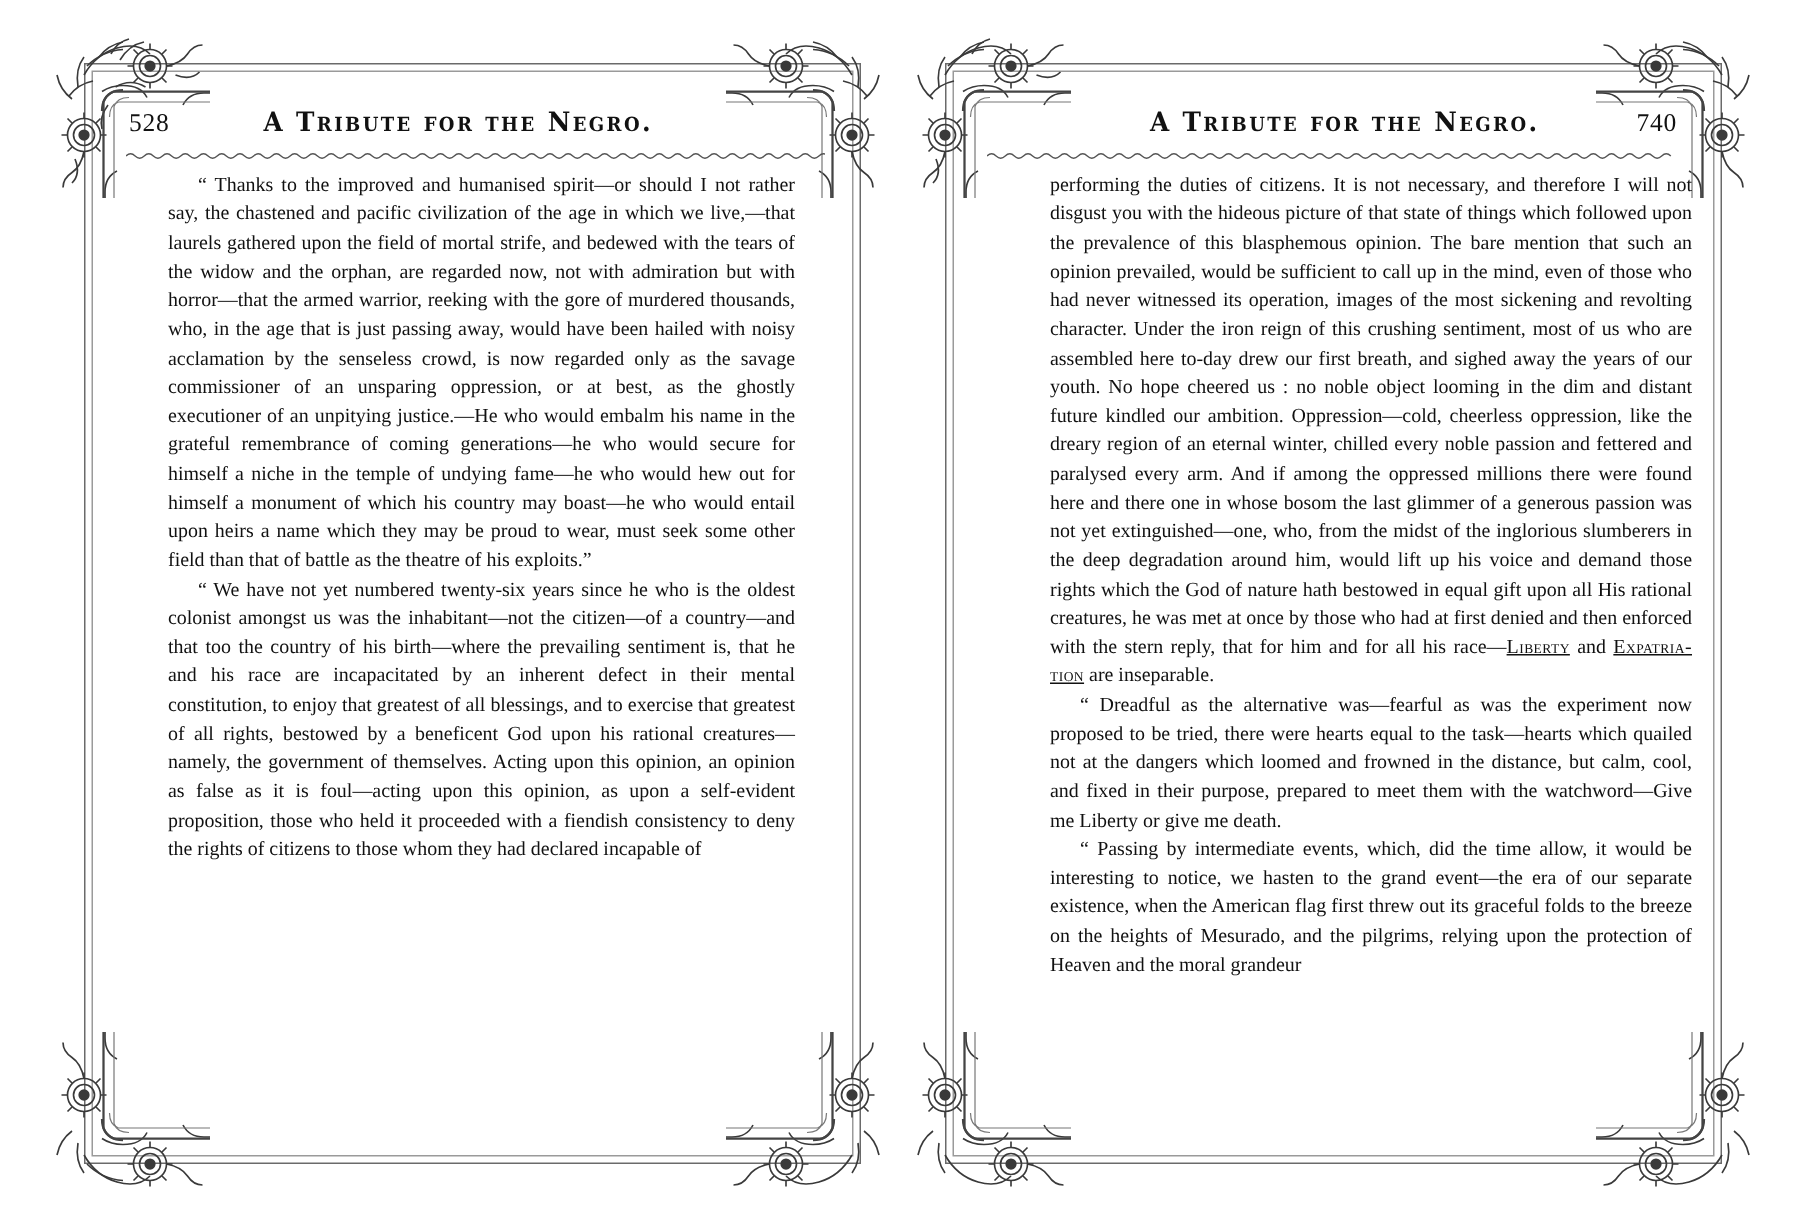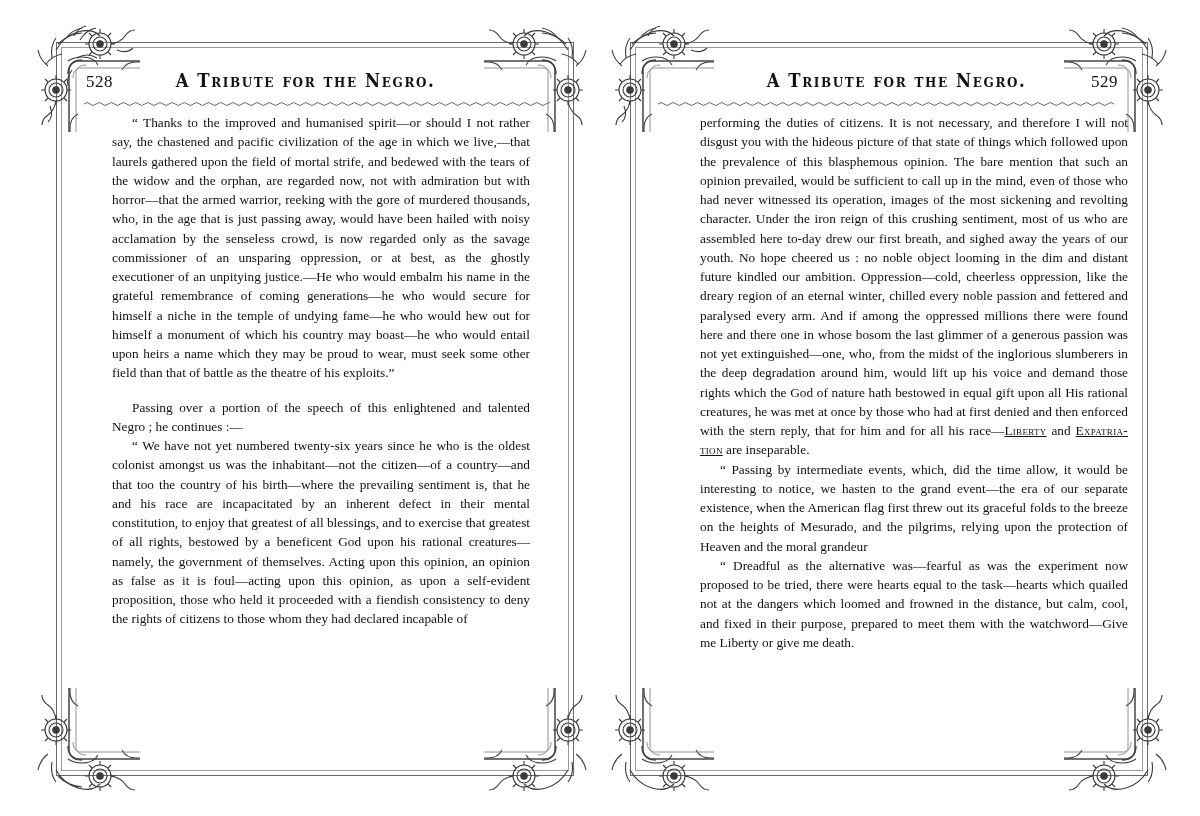--- a/index.html
+++ b/index.html
@@ -246,21 +246,20 @@
     </div>
 
     <div class="wave">
       <svg viewBox="0 0 460 8" preserveAspectRatio="none" xmlns="http://www.w3.org/2000/svg">
         <path d="M0 4 q3-3 6 0 t6 0 t6 0 t6 0 t6 0 t6 0 t6 0 t6 0 t6 0 t6 0 t6 0 t6 0 t6 0 t6 0 t6 0 t6 0 t6 0 t6 0 t6 0 t6 0 t6 0 t6 0 t6 0 t6 0 t6 0 t6 0 t6 0 t6 0 t6 0 t6 0 t6 0 t6 0 t6 0 t6 0 t6 0 t6 0 t6 0 t6 0 t6 0 t6 0 t6 0 t6 0 t6 0 t6 0 t6 0 t6 0 t6 0 t6 0 t6 0 t6 0 t6 0 t6 0 t6 0 t6 0 t6 0 t6 0 t6 0 t6 0 t6 0 t6 0 t6 0 t6 0 t6 0 t6 0 t6 0 t6 0 t6 0 t6 0 t6 0 t6 0 t6 0 t6 0 t6 0 t6 0 t6 0 t6 0 t6 0" fill="none" stroke="#555" stroke-width="0.9"></path>
       </svg>
     </div>
 
     <div class="body">
       <p class="ind">“ Thanks to the improved and humanised spirit—or should I not rather say, the chastened and pacific civilization of the age in which we live,—that laurels gathered upon the field of mortal strife, and bedewed with the tears of the widow and the orphan, are regarded now, not with admiration but with horror—that the armed warrior, reeking with the gore of murdered thousands, who, in the age that is just passing away, would have been hailed with noisy acclamation by the senseless crowd, is now regarded only as the savage commissioner of an unsparing oppression, or at best, as the ghostly executioner of an unpitying justice.—He who would embalm his name in the grateful remembrance of coming generations—he who would secure for himself a niche in the temple of undying fame—he who would hew out for himself a monument of which his country may boast—he who would entail upon heirs a name which they may be proud to wear, must seek some other field than that of battle as the theatre of his exploits.”</p>
-      <p class="ind gap">Passing over a portion of the speech of this enlightened and talented Negro ; he continues :—</p>
       <p class="ind">“ We have not yet numbered twenty-six years since he who is the oldest colonist amongst us was the inhabitant—not the citizen—of a country—and that too the country of his birth—where the prevailing sentiment is, that he and his race are incapacitated by an inherent defect in their mental constitution, to enjoy that greatest of all blessings, and to exercise that greatest of all rights, bestowed by a beneficent God upon his rational creatures—namely, the government of themselves.   Acting upon this opinion, an opinion as false as it is foul—acting upon this opinion, as upon a self-evident proposition, those who held it proceeded with a fiendish consistency to deny the rights of citizens to those whom they had declared incapable of</p>
     </div>
   </div>
 
   <div class="page page-right">
 
     <div class="frame outer"></div>
     <div class="frame inner"></div>
 
     <div class="orn tl">
@@ -391,30 +390,30 @@
         </g>
         <g fill="none" stroke="#777" stroke-width="0.8">
           <path d="M64 51 q-8 0-10 6 v61"></path>
           <path d="M51 64 q0-8 6-10 h61"></path>
         </g>
       </svg>
     </div>
 
     <div class="head">
       <span class="runhead">A Tribute for the Negro.</span>
-      <span class="folio">529</span>
+      <span class="folio">740</span>
     </div>
 
     <div class="wave">
       <svg viewBox="0 0 460 8" preserveAspectRatio="none" xmlns="http://www.w3.org/2000/svg">
         <path d="M0 4 q3-3 6 0 t6 0 t6 0 t6 0 t6 0 t6 0 t6 0 t6 0 t6 0 t6 0 t6 0 t6 0 t6 0 t6 0 t6 0 t6 0 t6 0 t6 0 t6 0 t6 0 t6 0 t6 0 t6 0 t6 0 t6 0 t6 0 t6 0 t6 0 t6 0 t6 0 t6 0 t6 0 t6 0 t6 0 t6 0 t6 0 t6 0 t6 0 t6 0 t6 0 t6 0 t6 0 t6 0 t6 0 t6 0 t6 0 t6 0 t6 0 t6 0 t6 0 t6 0 t6 0 t6 0 t6 0 t6 0 t6 0 t6 0 t6 0 t6 0 t6 0 t6 0 t6 0 t6 0 t6 0 t6 0 t6 0 t6 0 t6 0 t6 0 t6 0 t6 0 t6 0 t6 0 t6 0 t6 0" fill="none" stroke="#555" stroke-width="0.9"></path>
       </svg>
     </div>
 
     <div class="body">
       <p><span>performing the duties of citizens.   It is not necessary, and therefore I will not disgust you with the hideous picture of that state of things which followed upon the prevalence of this blasphemous opinion.   The bare mention that such an opinion prevailed, would be sufficient to call up in the mind, even of those who had never witnessed its operation, images of the most sickening and revolting character. Under the iron reign of this crushing sentiment, most of us who are assembled here to-day drew our first breath, and sighed away the years of our youth.   No hope cheered us : no noble object looming in the dim and distant future kindled our ambition.   Oppression—cold, cheerless oppression, like the dreary region of an eternal winter, chilled every noble passion and fettered and paralysed every arm. And if among the oppressed millions there were found here and there one in whose bosom the last glimmer of a generous passion was not yet extinguished—one, who, from the midst of the inglorious slumberers in the deep degradation around him, would lift up his voice and demand those rights which the God of nature hath bestowed in equal gift upon all His rational creatures, he was met at once by those who had at first denied and then enforced with the stern reply, that for him and for all his race—</span><span class="sc">Liberty</span><span> and </span><span class="sc">Expatria-</span><span class="sc">tion</span><span> are inseparable.</span></p>
+      <p class="ind">“ Dreadful as the alternative was—fearful as was the experiment now proposed to be tried, there were hearts equal to the task—hearts which quailed not at the dangers which loomed and frowned in the distance, but calm, cool, and fixed in their purpose, prepared to meet them with the watchword—Give me Liberty or give me death.</p>
       <p class="ind">“ Passing by intermediate events, which, did the time allow, it would be interesting to notice, we hasten to the grand event—the era of our separate existence, when the American flag first threw out its graceful folds to the breeze on the heights of Mesurado, and the pilgrims, relying upon the protection of Heaven and the moral grandeur</p>
-      <p class="ind">“ Dreadful as the alternative was—fearful as was the experiment now proposed to be tried, there were hearts equal to the task—hearts which quailed not at the dangers which loomed and frowned in the distance, but calm, cool, and fixed in their purpose, prepared to meet them with the watchword—Give me Liberty or give me death.</p>
     </div>
 
   </div>
 
 </div>
 
 </body></html>

